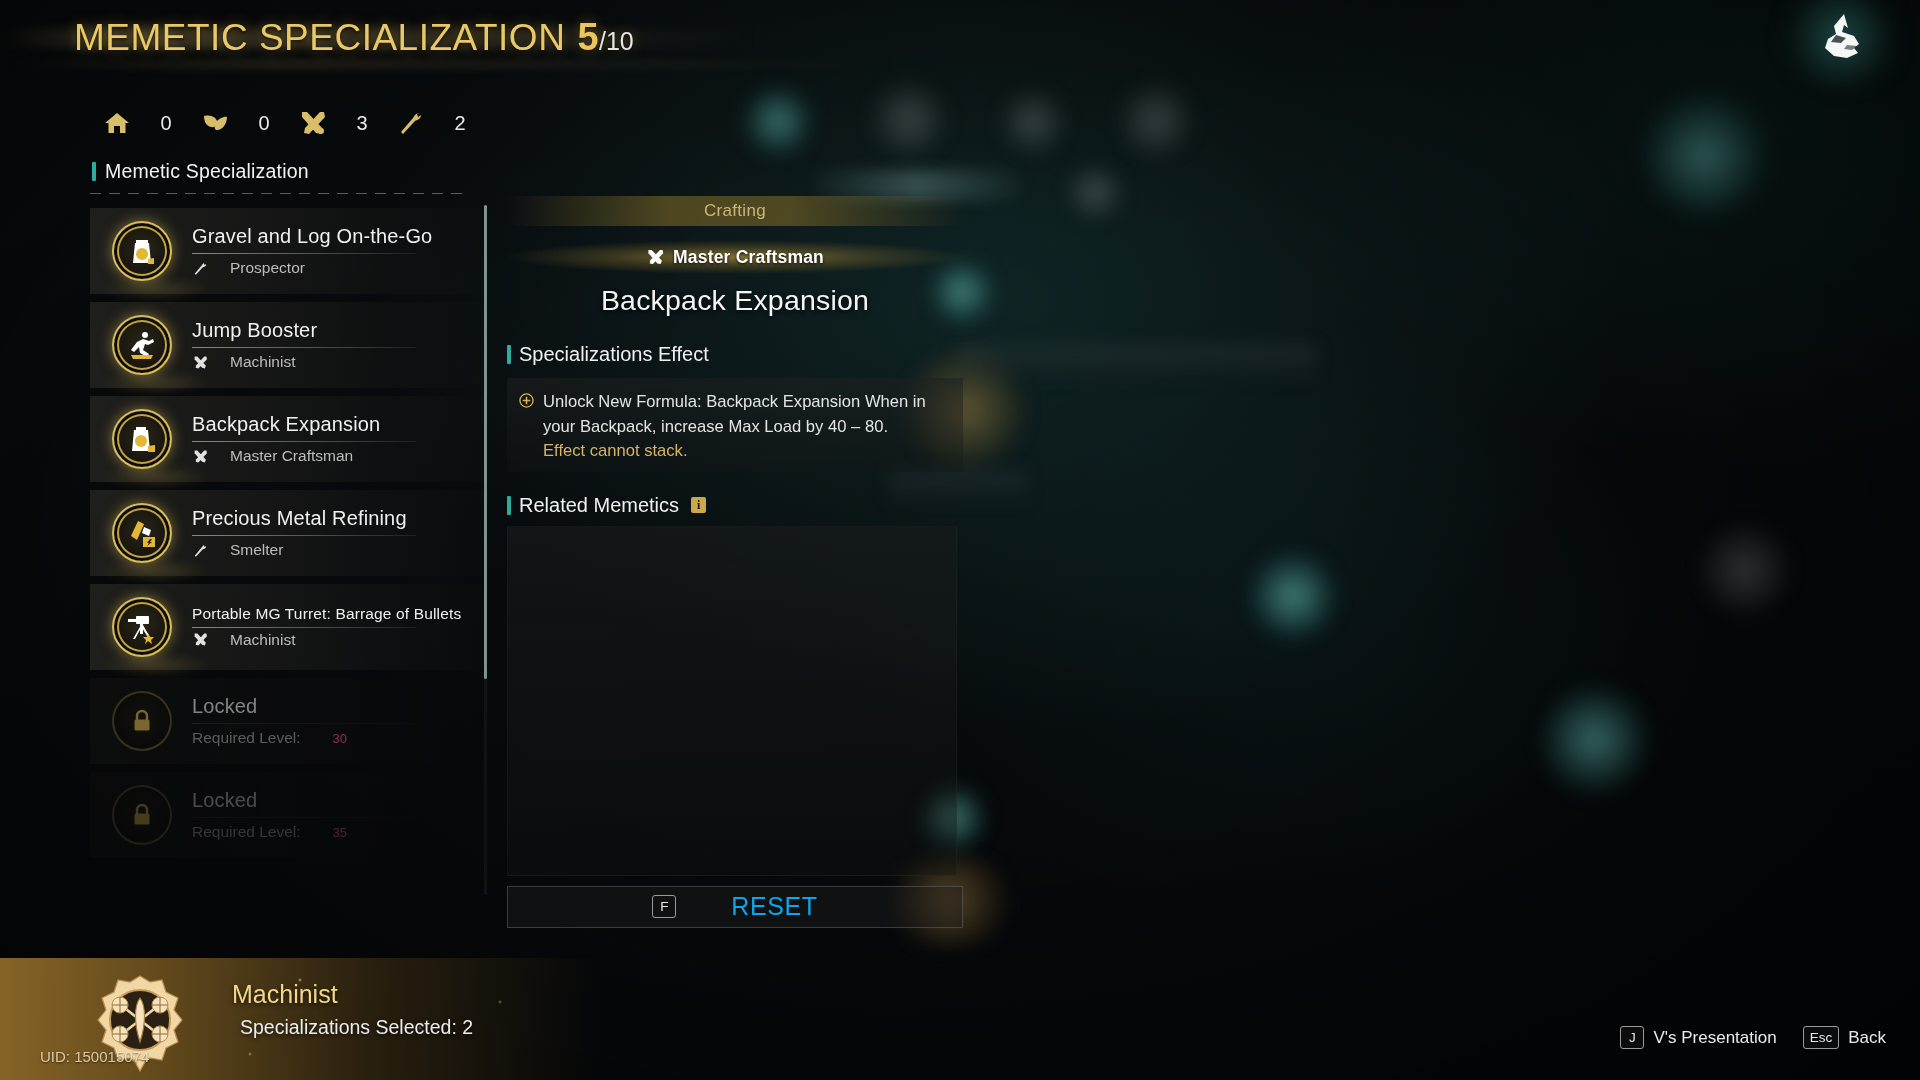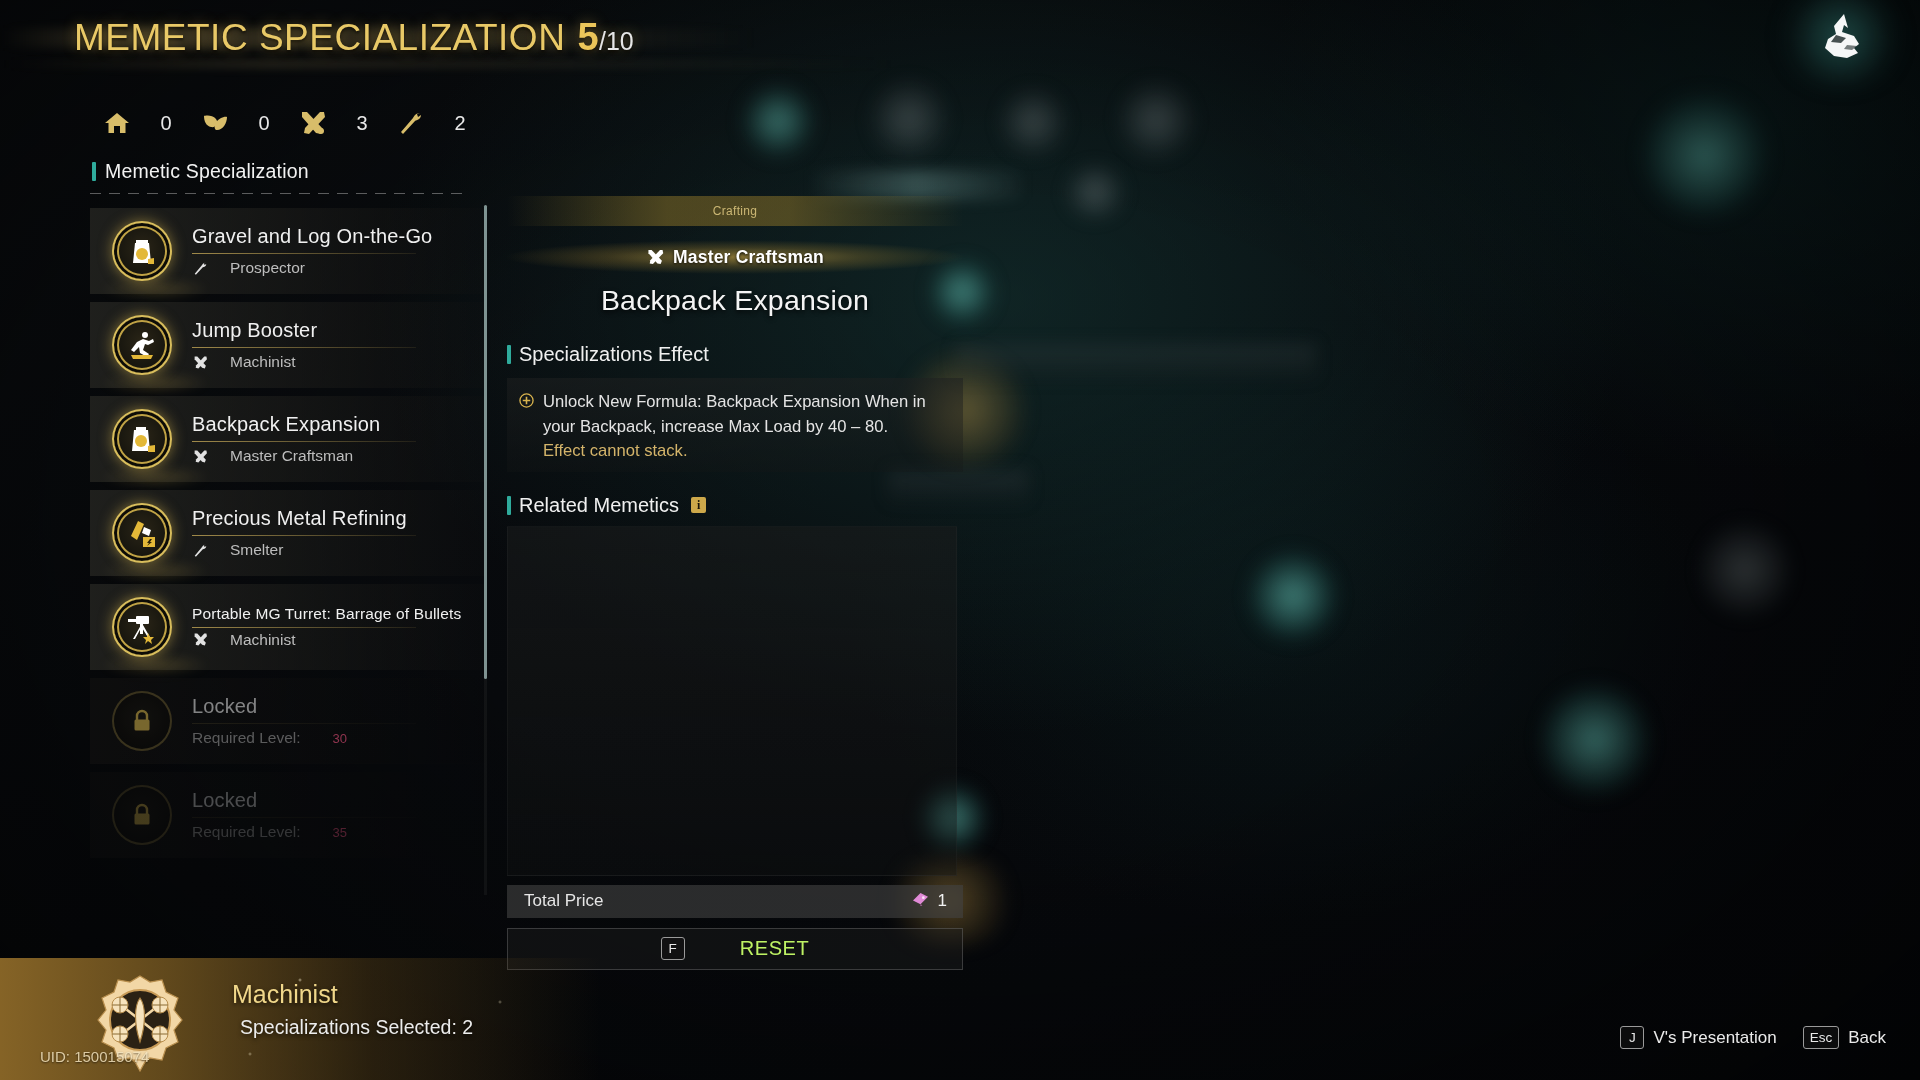--- a/index.html
+++ b/index.html
@@ -141,21 +141,21 @@
     background:rgba(168,196,192,.72); border-radius:2px;
   }
 
   
   .detail{ position:absolute; left:507px; top:196px; width:456px; }
   .crafting-band{
     position:relative; height:30px; width:456px;
     background:linear-gradient(90deg, rgba(122,100,36,0) 0%, rgba(132,110,40,.55) 35%, rgba(132,110,40,.55) 62%, rgba(122,100,36,0) 100%);
     display:flex; align-items:center; justify-content:center;
   }
-  .crafting-band .lbl{ font-size:12px; color:#cbb774; letter-spacing:.3px; }
+  .crafting-band .lbl{ font-size:17px; color:#cbb774; letter-spacing:.3px; }
   .class-band{
     margin-top:14px; position:relative; height:34px; width:456px;
     display:flex; align-items:center; justify-content:center;
     background:radial-gradient(ellipse 230px 17px at 50% 50%, rgba(206,168,70,.62) 0%, rgba(160,128,48,.30) 55%, rgba(120,96,30,0) 100%);
   }
   .class-band .inner{ display:flex; align-items:center; gap:8px; }
   .class-band .nm{ font-size:17.5px; font-weight:700; color:#ffffff; letter-spacing:.2px; text-shadow:0 1px 3px rgba(0,0,0,.9); }
   .class-band .mini{ width:19px; height:18px; display:inline-flex; }
   .det-title{
     margin-top:10px; text-align:center; font-size:28.5px; color:#f4f4f4;
@@ -202,21 +202,21 @@
     border:1px solid rgba(128,128,128,.38);
     background:rgba(30,30,30,.42);
     display:flex; align-items:center; justify-content:center; gap:11px;
   }
   .keycap{
     display:inline-flex; align-items:center; justify-content:center;
     min-width:24px; height:23px; padding:0 6px;
     border:1px solid #9a9a9a; border-radius:3px;
     font-size:13.5px; color:#e9e9e9; background:rgba(18,18,18,.6);
   }
-  .reset-btn .lab{ font-size:20px; color:#bef264; letter-spacing:.6px;margin-left:44px; }
+  .reset-btn .lab{ font-size:25px; color:#0ea5e9; letter-spacing:.6px;margin-left:44px; }
 
   
   .classcard{
     position:absolute; left:0; top:958px; width:600px; height:122px;
     background:linear-gradient(90deg, rgba(156,116,44,.85) 0%, rgba(132,98,36,.72) 28%, rgba(90,66,24,.42) 62%, rgba(40,30,12,0) 100%);
   }
   .classcard .sparkles{
     position:absolute; inset:0;
     background:
       radial-gradient(2px 2px at 120px 30px, rgba(255,245,210,.8), rgba(0,0,0,0)),
@@ -557,33 +557,20 @@
     </div>
 
     <div class="rel-head">
       <span class="accent-bar"></span>
       <span>Related Memetics</span>
       <span class="info-badge">i</span>
     </div>
 
     <div class="rel-box"></div>
 
-    <div class="price-row">
-      <span class="lbl">Total Price</span>
-      <span class="right">
-        <span>
-          <svg width="17" height="15" viewBox="0 0 18 16">
-            <path d="M1 9 L9 1 L17 5 L9 13 Z" fill="#e08ad6"></path>
-            <path d="M9 13 L9 15 L11 14 Z" fill="#c96fbe"></path>
-            <circle cx="12" cy="6" r="1.4" fill="#fbe0f6"></circle>
-          </svg>
-        </span>
-        <span class="val">1</span>
-      </span>
-    </div>
 
     <div class="reset-btn">
       <span class="keycap">F</span>
       <span class="lab">RESET</span>
     </div>
 
   </div>
 
   <div class="classcard">
     <div class="sparkles"></div>

